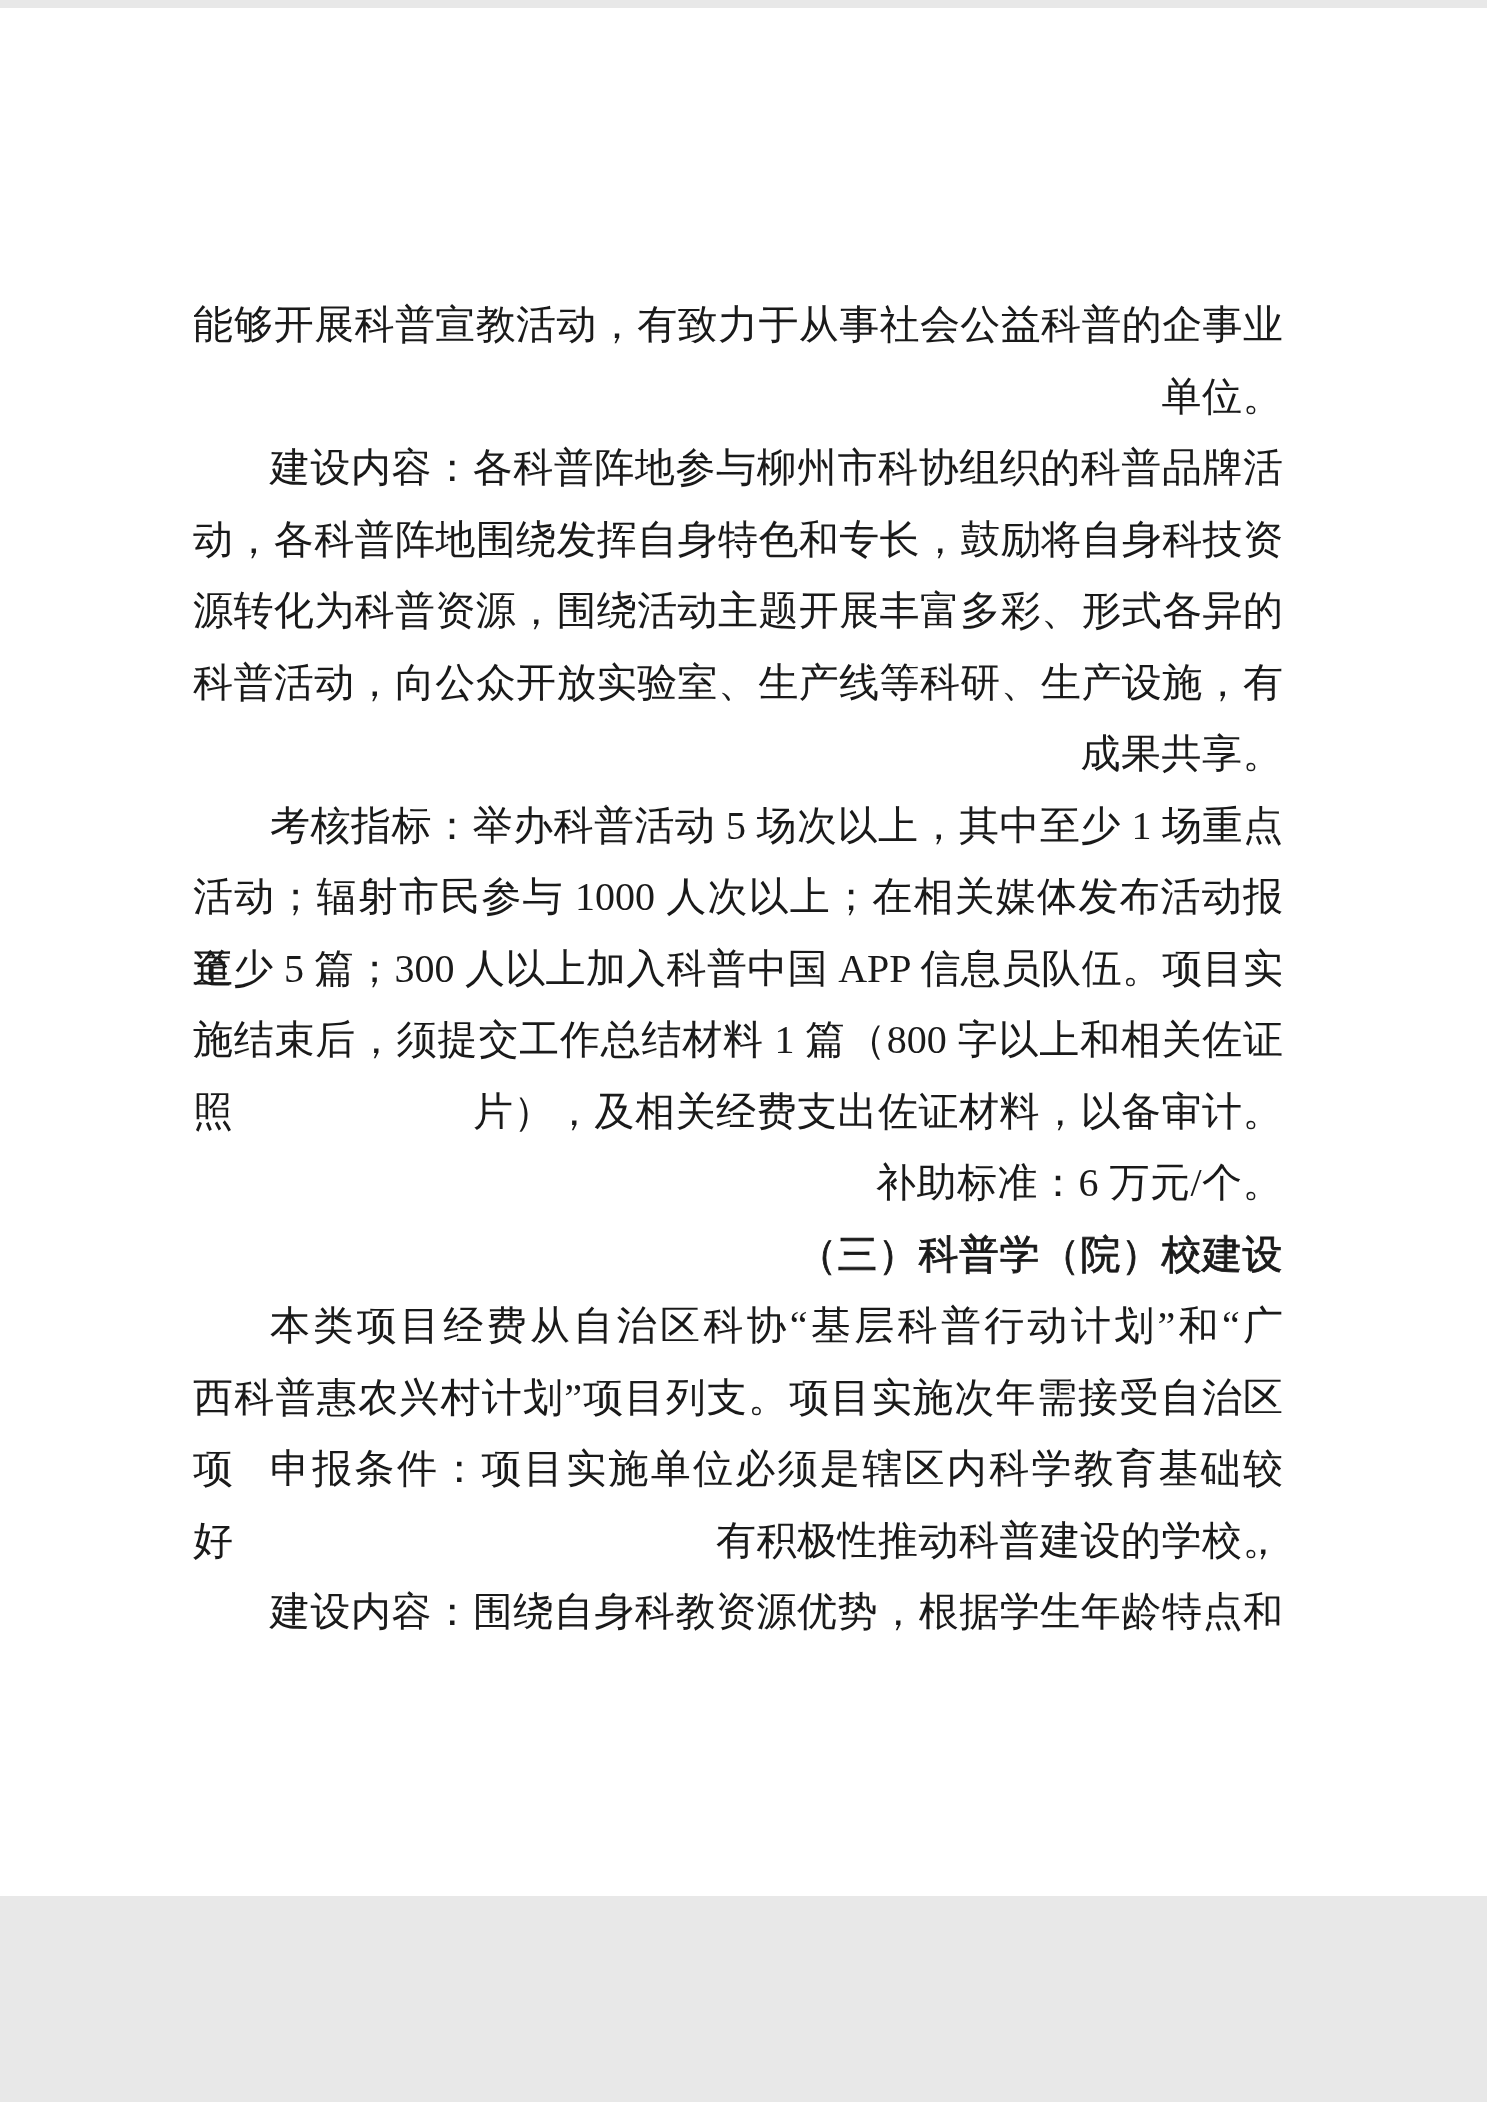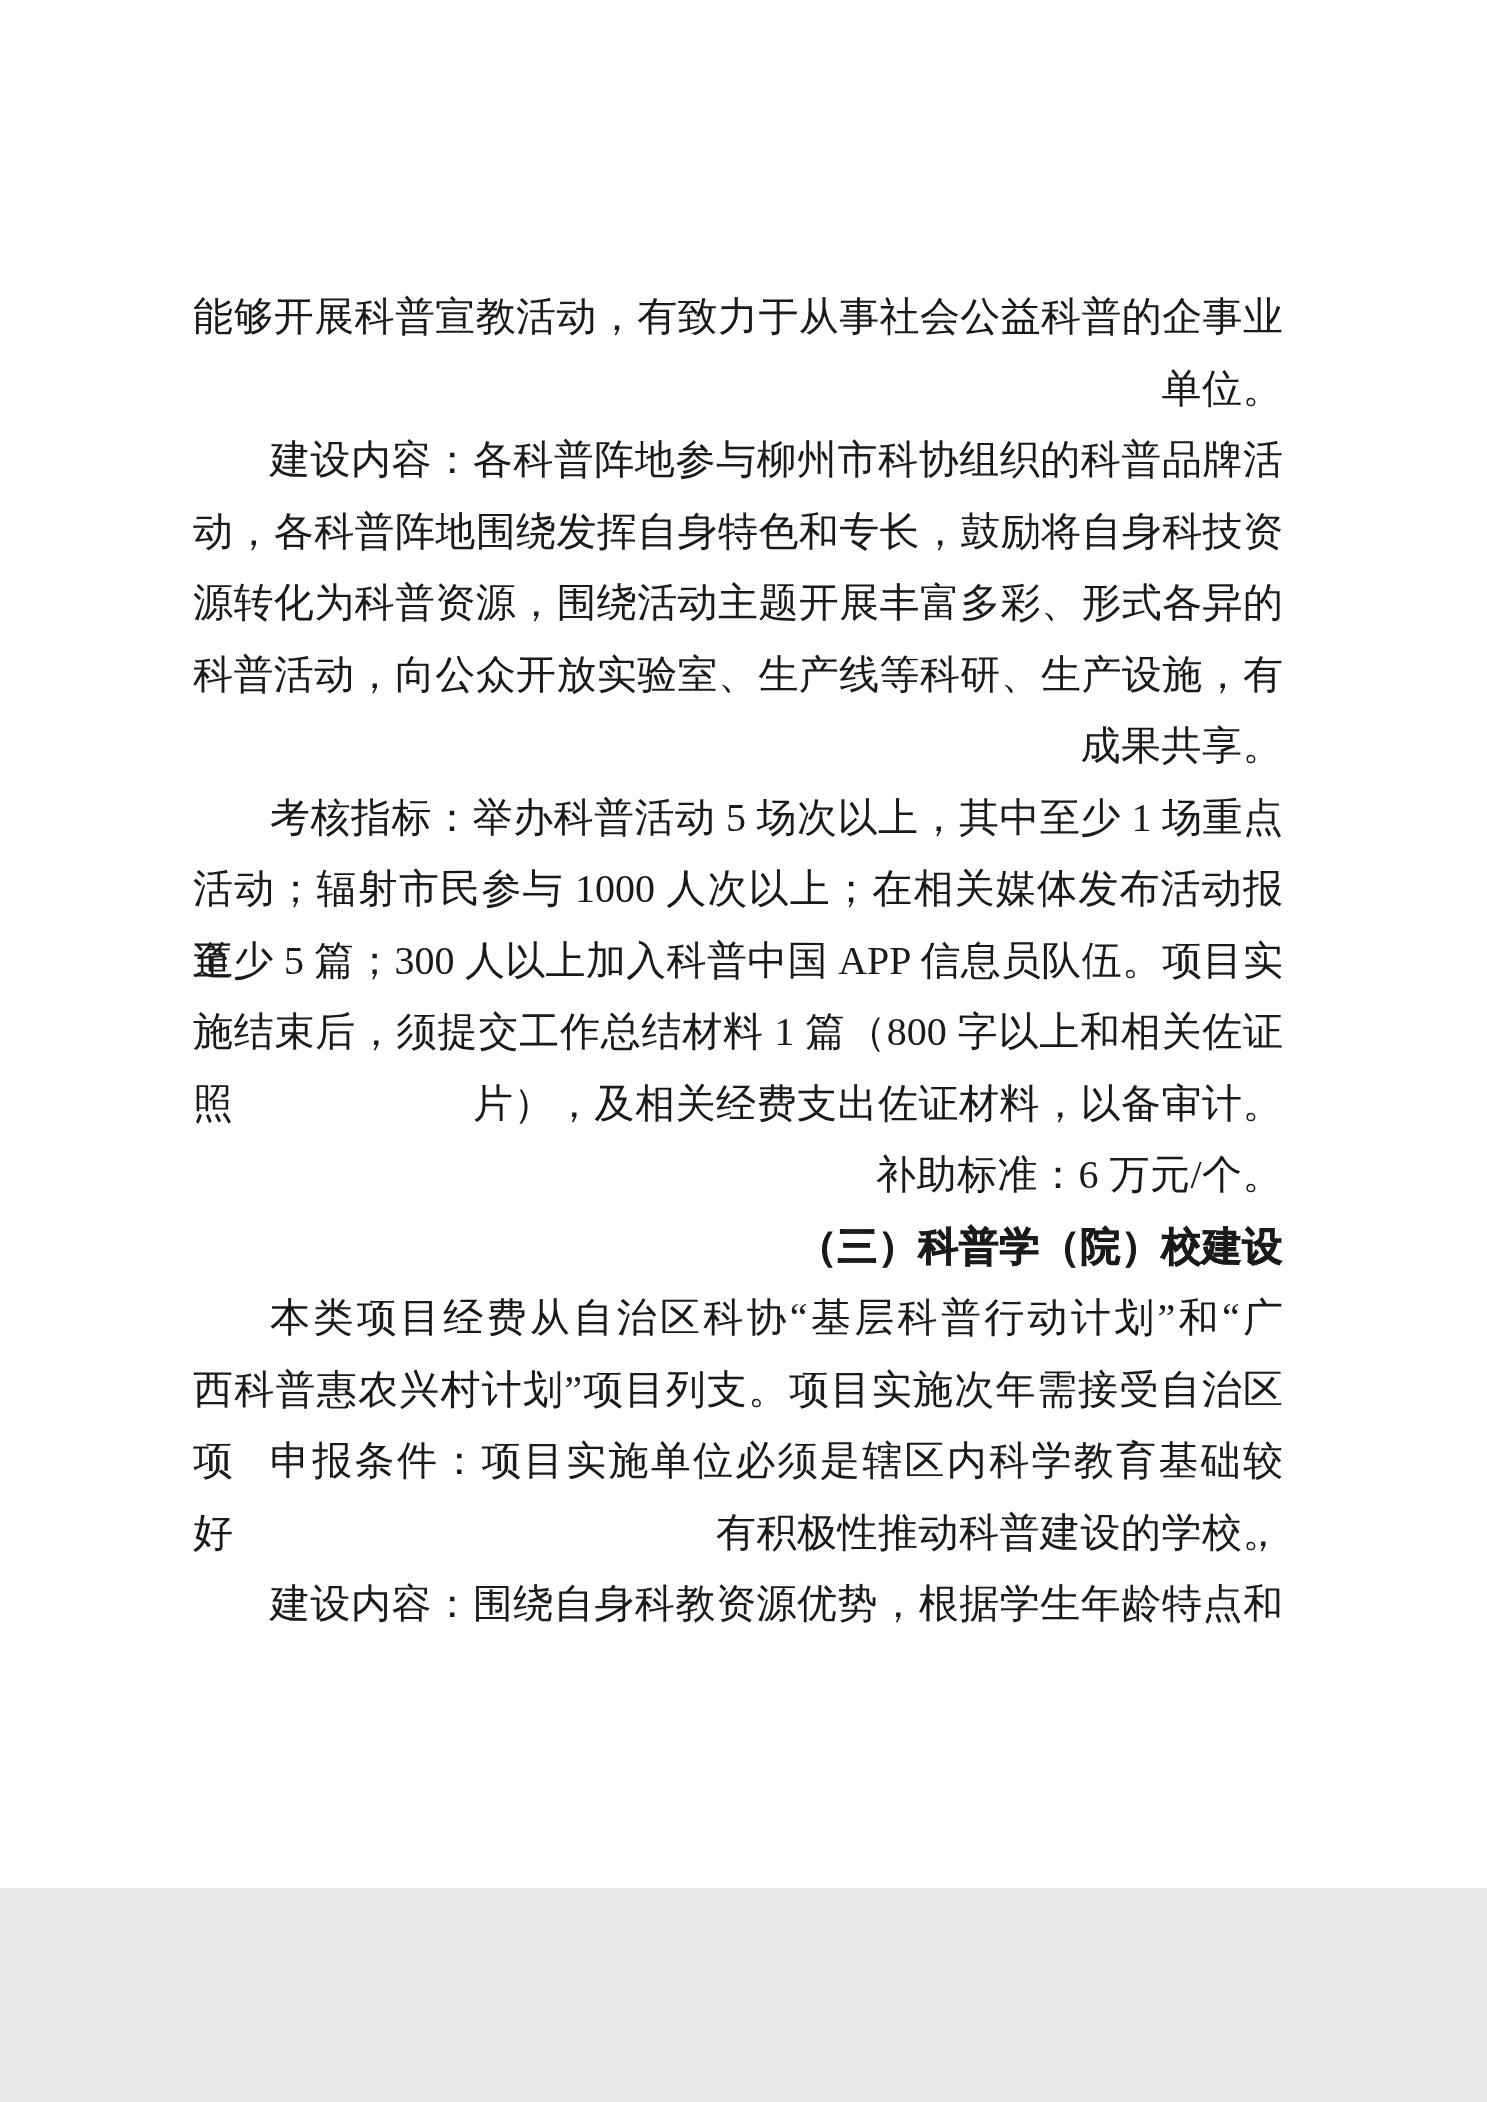--- a/index.html
+++ b/index.html
@@ -5,21 +5,21 @@
 <style>
   html, body {
     margin: 0;
     padding: 0;
     background: #e8e8e8;
   }
   .page {
     position: relative;
     width: 1487px;
     height: 1888px;
-    margin: 0 auto;
+    margin: 8px auto;
     background: #ffffff;
     color: #1a1a1a;
     font-family: "Liberation Serif", "DejaVu Serif", serif;
     overflow: hidden;
   }
   .body-text {
     position: absolute;
     left: 193px;
     top: 281px;
     width: 1090px;
@@ -35,21 +35,21 @@
   .line.justify {
     white-space: normal;
     text-align: justify;
     text-align-last: justify;
     letter-spacing: 0;
   }
   .line.indent {
     text-indent: 77px;
   }
   .line.bold {
-    font-weight: 700;
+    font-weight: 400;
     -webkit-text-stroke: 0.8px #1a1a1a;
   }
   .page-number {
     position: absolute;
     left: 190px;
     top: 1960px;
     font-size: 32px;
     line-height: 40px;
     letter-spacing: 3px;
     color: #222222;

